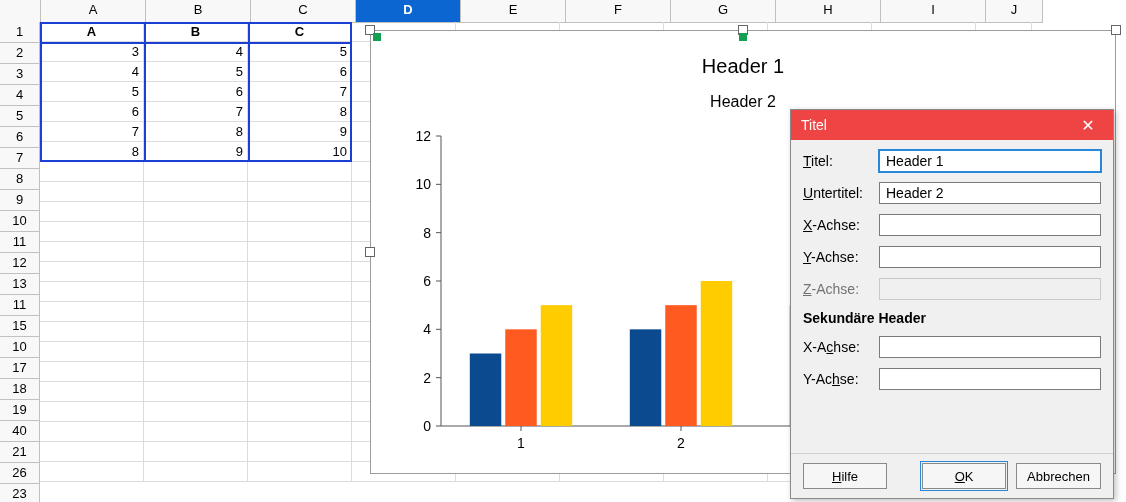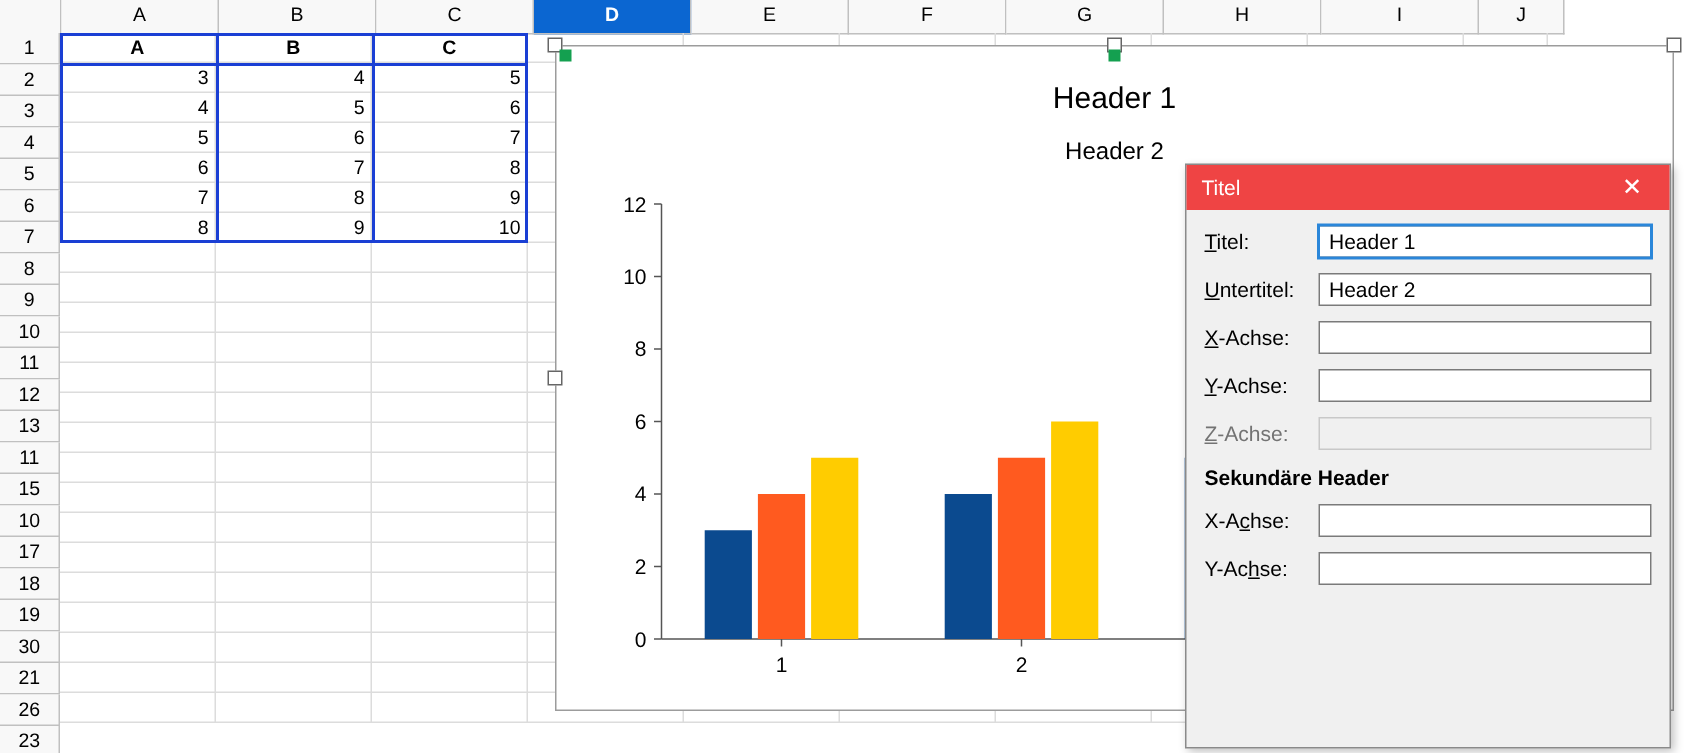--- a/index.html
+++ b/index.html
@@ -92,21 +92,21 @@
       <div class="row-hdr">10</div>
       <div class="row-hdr">11</div>
       <div class="row-hdr">12</div>
       <div class="row-hdr">13</div>
       <div class="row-hdr">11</div>
       <div class="row-hdr">15</div>
       <div class="row-hdr">10</div>
       <div class="row-hdr">17</div>
       <div class="row-hdr">18</div>
       <div class="row-hdr">19</div>
-      <div class="row-hdr">30</div>
+      <div class="row-hdr">40</div>
       <div class="row-hdr">21</div>
       <div class="row-hdr">26</div>
       <div class="row-hdr">23</div>
     </div>
 
 <div class="grid" id="grid">
       <div class="grow">
         <div class="cell hdr">A</div>
         <div class="cell hdr">B</div>
         <div class="cell hdr">C</div>
@@ -496,15 +496,25 @@
     <div class="section-hdr">Sekundäre Header</div>
     <div class="frow">
       <div class="flabel">X-A<span class="ul">c</span>hse:</div>
       <div class="finput"></div>
     </div>
     <div class="frow">
       <div class="flabel">Y-Ac<span class="ul">h</span>se:</div>
       <div class="finput"></div>
     </div>
   </div>
+  <div class="dlg-buttons">
+    <div class="btn">
+          <span><span class="ul">H</span>ilfe</span>
+        </div>
+    <div class="gap"></div>
+    <div class="btn default">
+          <span><span class="ul">O</span>K</span>
+        </div>
+    <div class="btn">Abbrechen</div>
+  </div>
 </div>
 
 </div>
 
 </body></html>

